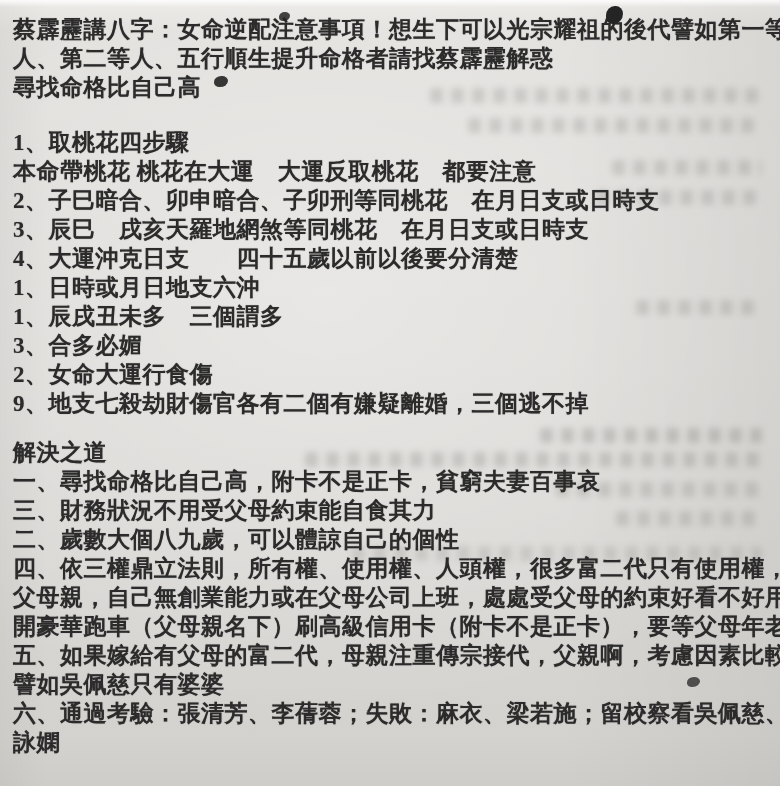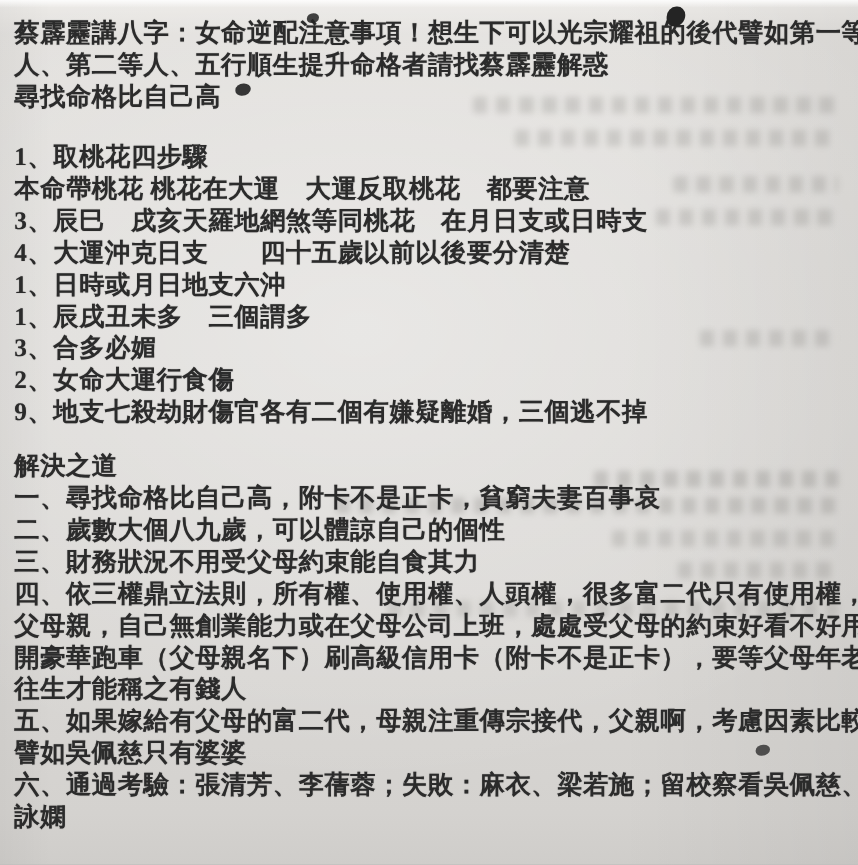--- a/index.html
+++ b/index.html
@@ -120,40 +120,40 @@
       <div class="line">蔡霹靂講八字：女命逆配注意事項！想生下可以光宗耀祖的後代譬如第一等</div>
       <div class="line">人、第二等人、五行順生提升命格者請找蔡霹靂解惑</div>
       <div class="line">尋找命格比自己高</div>
     </div>
 
     <div class="gap-a"></div>
 
     <div>
       <div class="line">1、取桃花四步驟</div>
       <div class="line">本命帶桃花 桃花在大運　大運反取桃花　都要注意</div>
+      <div class="line">2、子巳暗合、卯申暗合、子卯刑等同桃花　在月日支或日時支</div>
       <div class="line">3、辰巳　戌亥天羅地網煞等同桃花　在月日支或日時支</div>
       <div class="line">4、大運沖克日支　　四十五歲以前以後要分清楚</div>
       <div class="line">1、日時或月日地支六沖</div>
       <div class="line">1、辰戌丑未多　三個謂多</div>
       <div class="line">3、合多必媚</div>
       <div class="line">2、女命大運行食傷</div>
       <div class="line">9、地支七殺劫財傷官各有二個有嫌疑離婚，三個逃不掉</div>
     </div>
 
     <div class="gap-b"></div>
 
     <div>
       <div class="line">解決之道</div>
       <div class="line">一、尋找命格比自己高，附卡不是正卡，貧窮夫妻百事哀</div>
+      <div class="line">三、財務狀況不用受父母約束能自食其力</div>
       <div class="line">二、歲數大個八九歲，可以體諒自己的個性</div>
-      <div class="line">三、財務狀況不用受父母約束能自食其力</div>
       <div class="line">四、依三權鼎立法則，所有權、使用權、人頭權，很多富二代只有使用權，靠</div>
       <div class="line">父母親，自己無創業能力或在父母公司上班，處處受父母的約束好看不好用，</div>
       <div class="line">開豪華跑車（父母親名下）刷高級信用卡（附卡不是正卡），要等父母年老或</div>
-      <div class="line">往生才能稱之有錢人</div>
       <div class="line">五、如果嫁給有父母的富二代，母親注重傳宗接代，父親啊，考慮因素比較多</div>
       <div class="line">譬如吳佩慈只有婆婆</div>
       <div class="line">六、通過考驗：張清芳、李蒨蓉；失敗：麻衣、梁若施；留校察看吳佩慈、李</div>
       <div class="line">詠嫻</div>
     </div>
 
   </div>
 </div>
 
 </body></html>

